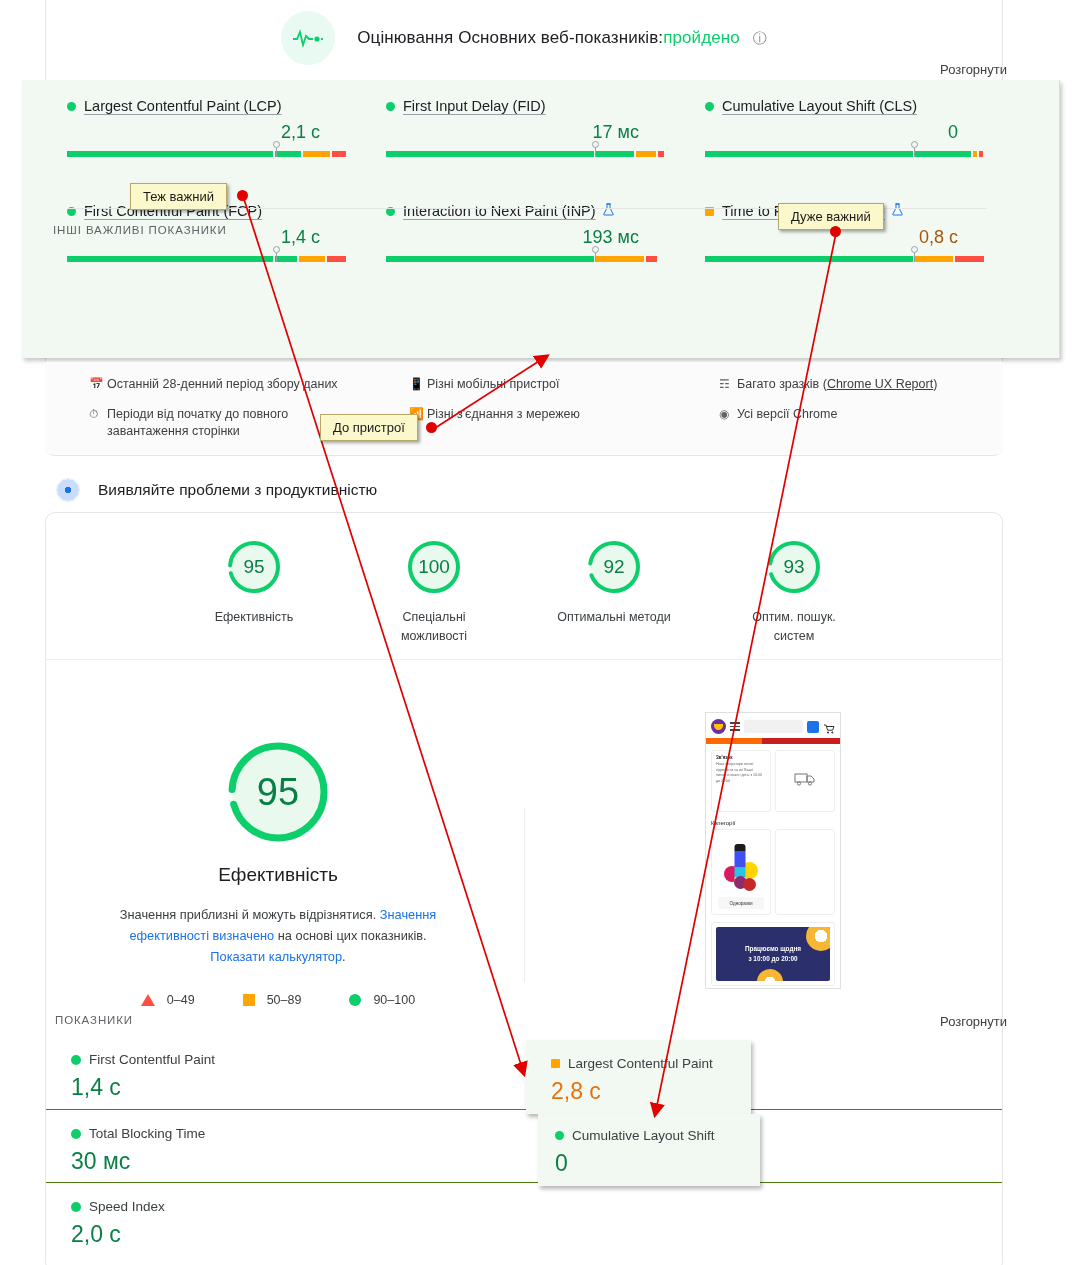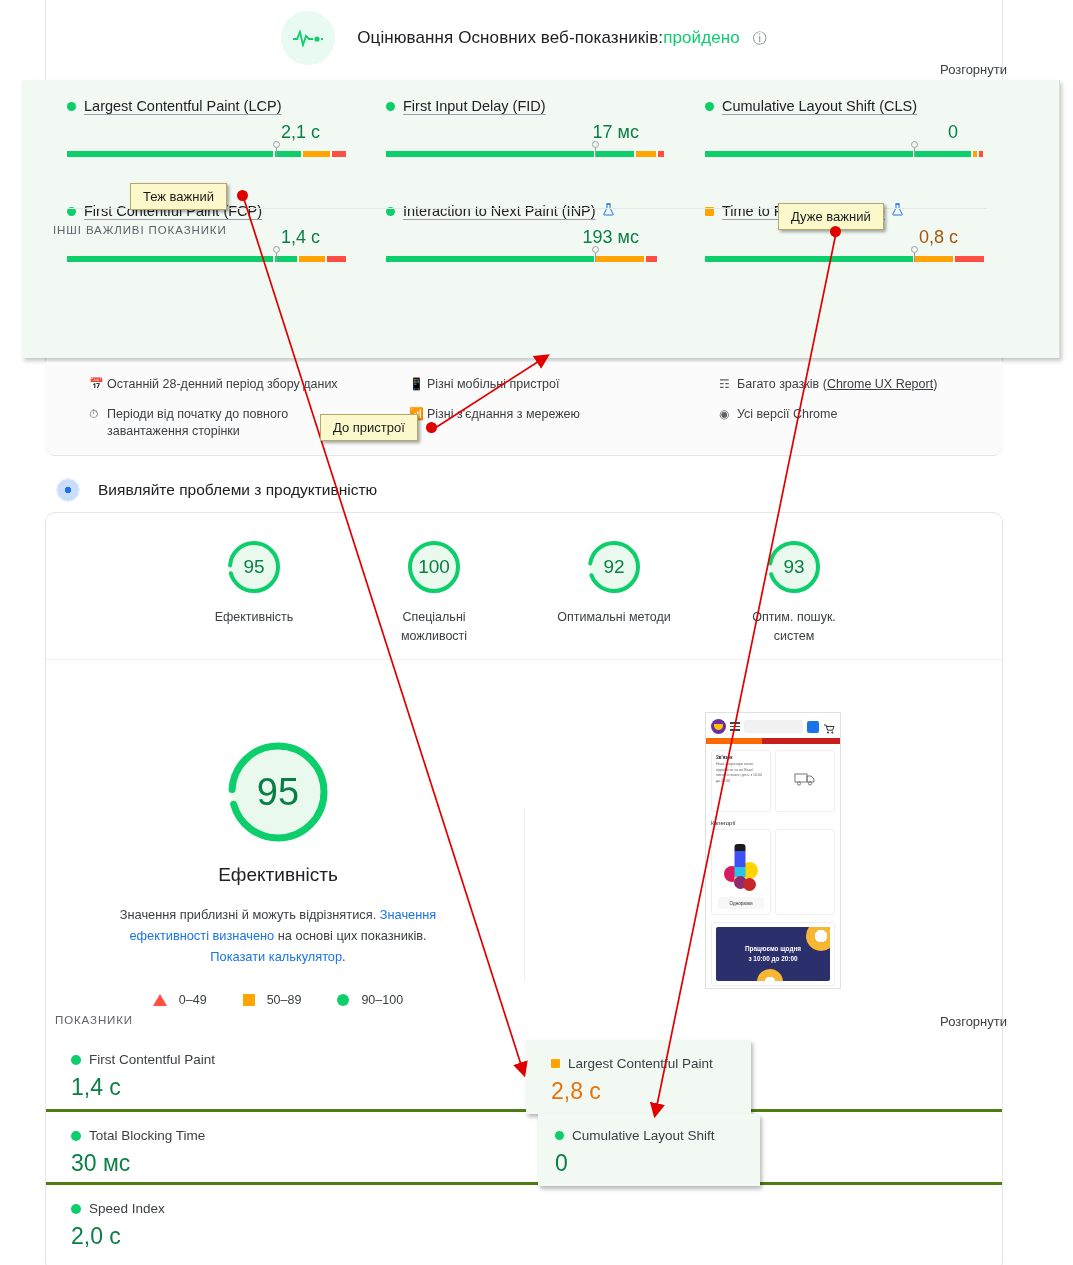--- a/index.html
+++ b/index.html
@@ -140,21 +140,21 @@
   
   .big-score { position: absolute; left: 90px; top: 736px; width: 376px; text-align: center; }
   .ring-lg { position: relative; width: 112px; height: 112px; margin: 0 auto 16px; }
   .ring-lg .num {
     position: absolute; inset: 0; display: flex; align-items: center; justify-content: center;
     font-size: 38px; color: #0a7f45;
   }
   .big-label { font-size: 19px; color: #202124; margin-bottom: 18px; }
   .big-desc { font-size: 12.8px; color: #3c4043; line-height: 21px; padding: 0 12px; }
   .big-desc a { color: #1a73e8; text-decoration: none; }
-  .legend { display: flex; justify-content: center; gap: 36px; margin-top: 26px; }
+  .legend { display: flex; justify-content: center; gap: 48px; margin-top: 26px; }
   .legend-item { display: flex; align-items: center; font-size: 12.5px; color: #3c4043; }
   .tri {
     width: 0; height: 0; border-left: 7px solid transparent; border-right: 7px solid transparent;
     border-bottom: 12px solid #ff4e42; margin-right: 12px;
   }
   .sq { width: 12px; height: 12px; background: #ffa400; margin-right: 12px; }
   .ci { width: 12px; height: 12px; border-radius: 50%; background: #0cce6b; margin-right: 12px; }
 
   .v-div { position: absolute; left: 524px; top: 808px; width: 1px; height: 174px; background: #eceef0; }
 
@@ -200,21 +200,21 @@
   .ph-banner-in b { color:#fff; font-size: 6.4px; line-height: 10px; }
   .ph-clock { position:absolute; right:-6px; top:-6px; width:30px; height:30px; border-radius:50%;
               background: radial-gradient(circle, #fff 0 30%, #f7b733 30% 100%); }
   .ph-clock2 { position:absolute; left:36%; bottom:-14px; width:26px; height:26px; border-radius:50%;
               background: radial-gradient(circle, #fff 0 30%, #f7b733 30% 100%); }
 
   
   .metrics-cap { position: absolute; left: 55px; top: 1014px; font-size: 11.5px; letter-spacing: .9px; color: #5f6368; }
   .metrics-expand { position: absolute; right: 58px; top: 1014px; font-size: 13px; color: #3c4043; cursor: pointer; }
   .mlist { position: absolute; left: 46px; top: 1036px; width: 956px; }
-  .mrow { display: flex; border-top: 3px solid #4d7c0f; height: 73px; }
+  .mrow { display: flex; border-top: 1px solid #4d7c0f; height: 73px; }
   .mrow:first-child { border-top: none; }
   .mcell { width: 478px; padding: 16px 0 0 25px; }
   .mcell .mh { display: flex; align-items: center; }
   .mcell .mh .dot { width: 10px; height: 10px; }
   .mcell .mname { font-size: 13.5px; color: #3c4043; }
   .mcell .mval { font-size: 23px; color: #0a7f45; margin-top: 7px; }
   .mcell .mval.amber { color: #e8710a; }
 
   
   .anno { position: absolute; left: 0; top: 0; width: 1073px; height: 1265px; pointer-events: none; }

